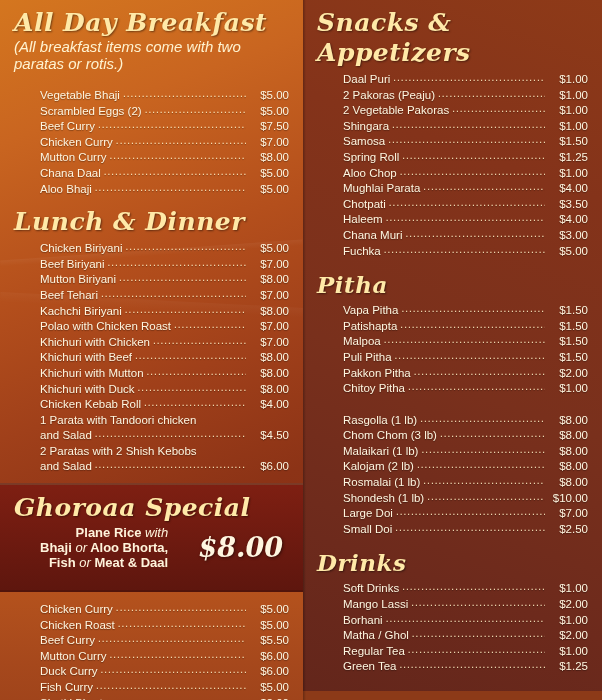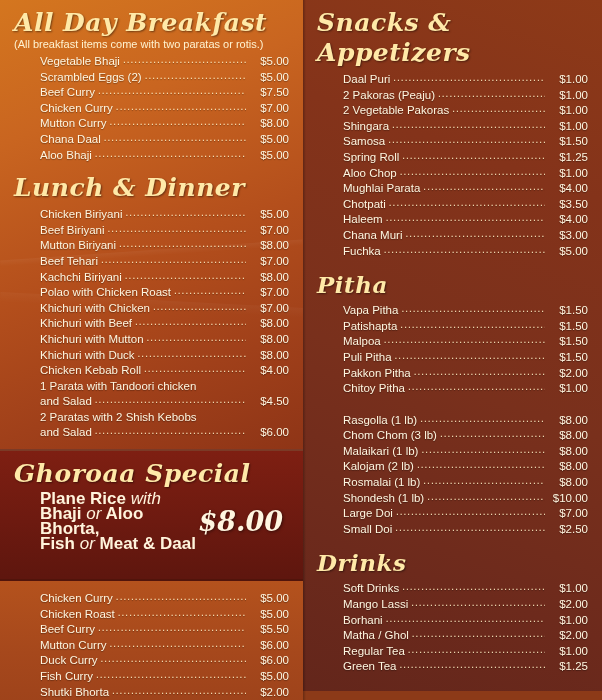--- a/index.html
+++ b/index.html
@@ -71,23 +71,24 @@
   }
   .title-lg {
     font-size: 25px;
     line-height: 30px;
   }
   .title-md {
     font-size: 23px;
     line-height: 28px;
   }
   .sec-note {
-    font-size: 11px;
+    font-size: 15px;
     color: #fff3d0;
-    margin: 0 0 4px 0;
+    font-style: italic;
+    margin: 0 0 16px 0;
   }
   .items {
     margin: 4px 0 0 0;
     padding: 0 0 0 26px;
     list-style: none;
   }
   .item {
     display: flex;
     align-items: baseline;
     font-size: 11.5px;
@@ -116,36 +117,37 @@
   }
   .item.nodots .dots { visibility: hidden; }
   .item.cont .nm { padding-left: 0; }
 
   
   .special {
     margin-top: 8px;
     background: linear-gradient(180deg, #7e1f12 0%, #6d1a10 55%, #5e160e 100%);
     border-top: 2px solid rgba(255,220,150,0.18);
     border-bottom: 2px solid rgba(0,0,0,0.35);
-    padding: 8px 14px 28px 14px;
+    padding: 8px 14px 20px 14px;
     position: relative;
   }
   .special .sec-title { color: #ffe9a8; }
   .special-body {
     display: flex;
     align-items: center;
     justify-content: space-between;
     padding-left: 26px;
     margin-top: 2px;
   }
   .special-desc {
-    font-size: 17px;
+    font-size: 13px;
     line-height: 15px;
     color: #fff4dc;
     font-weight: bold;
+    text-align: right;
   }
   .special-desc .em {
     font-style: italic;
     font-weight: normal;
   }
   .special-price {
     font-family: "DejaVu Serif", serif;
     font-style: italic;
     font-weight: bold;
     font-size: 27px;

